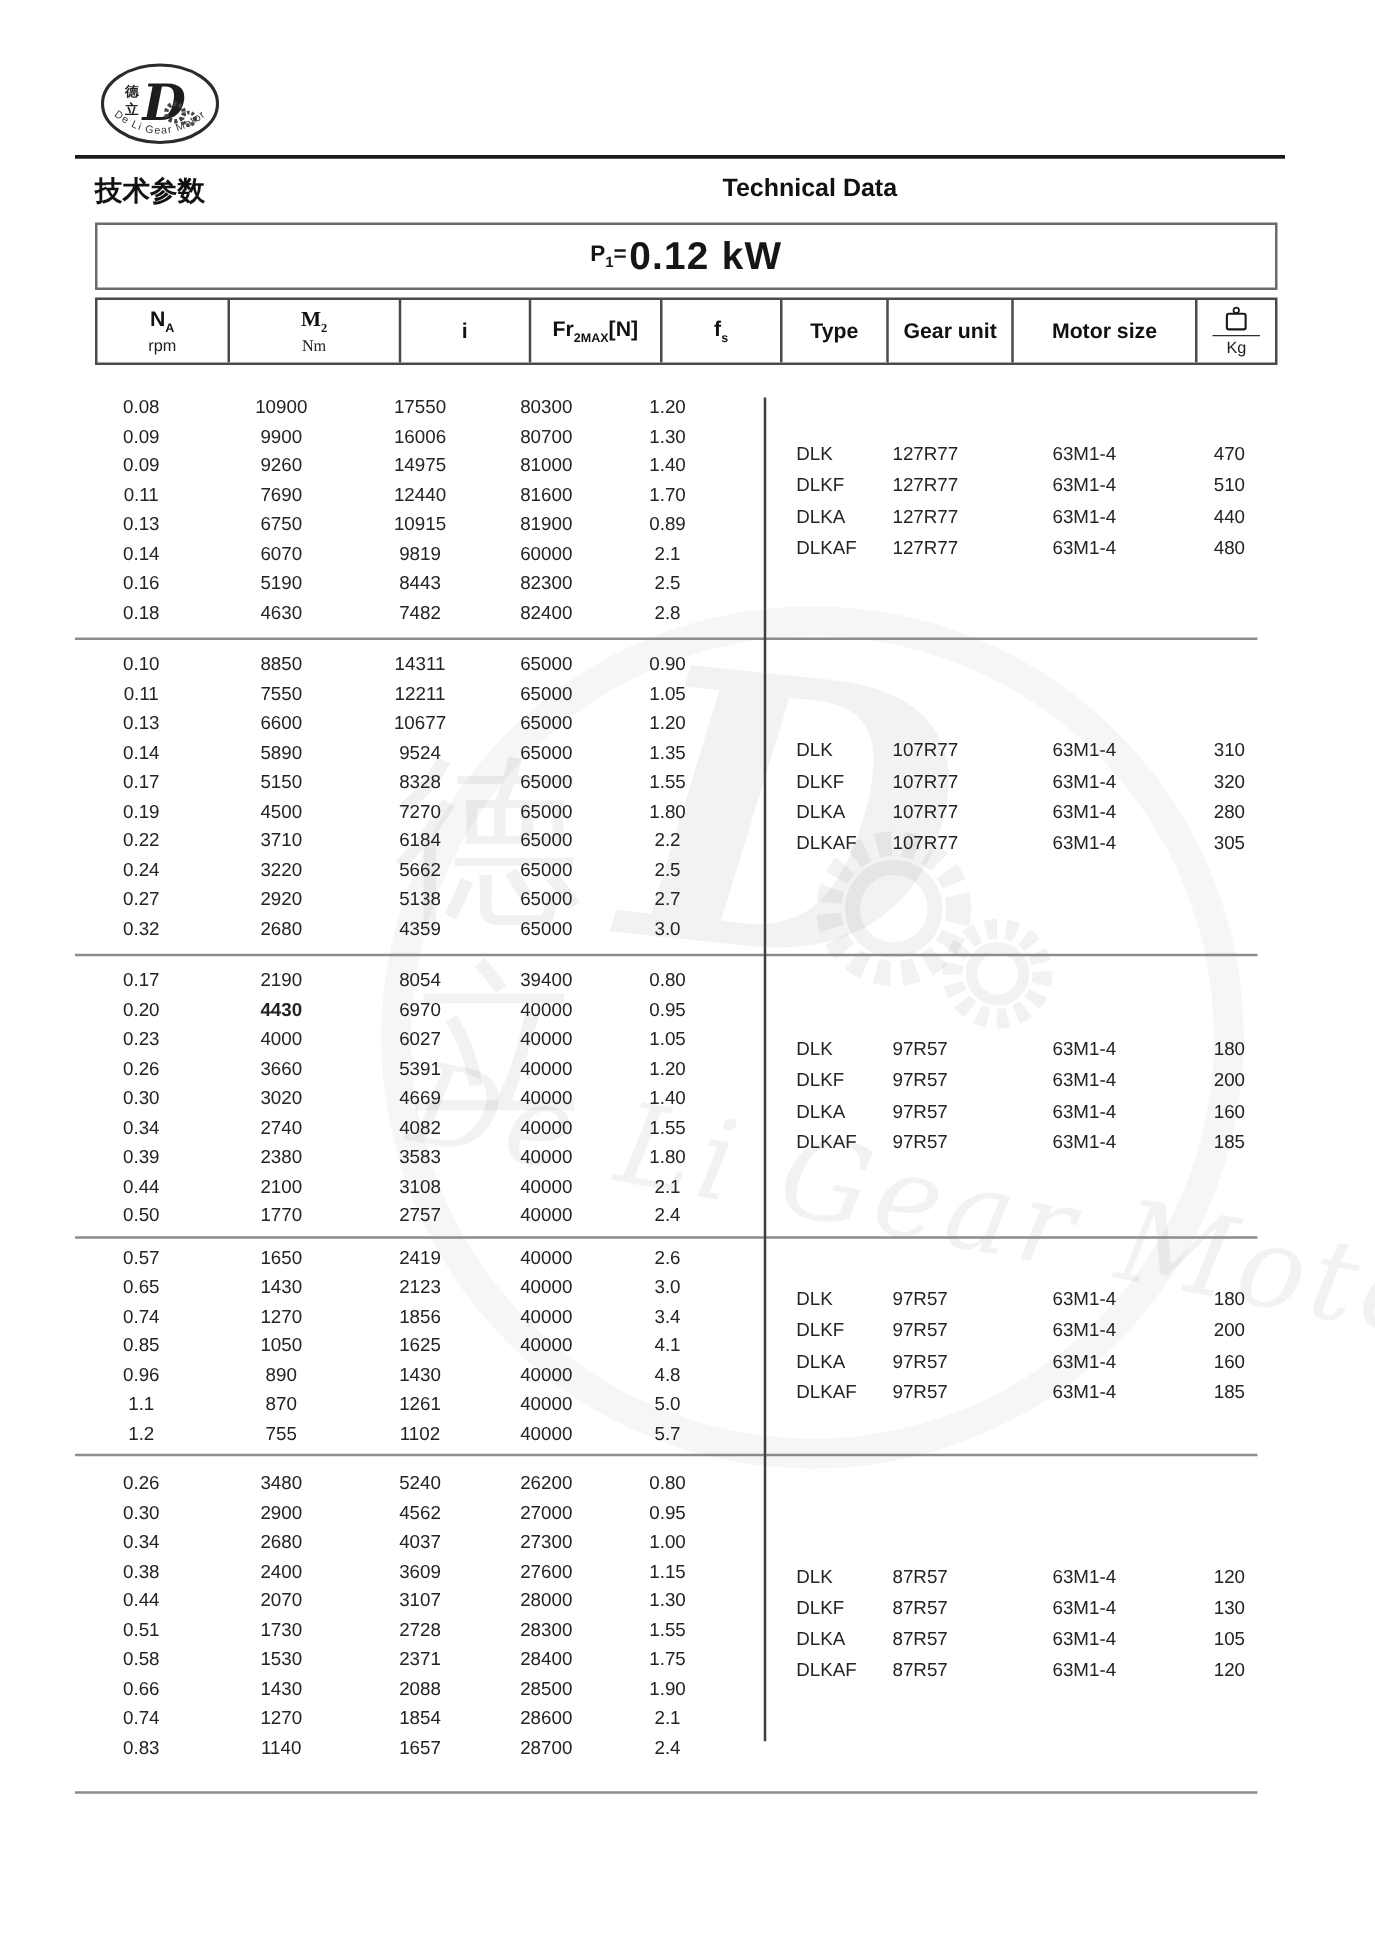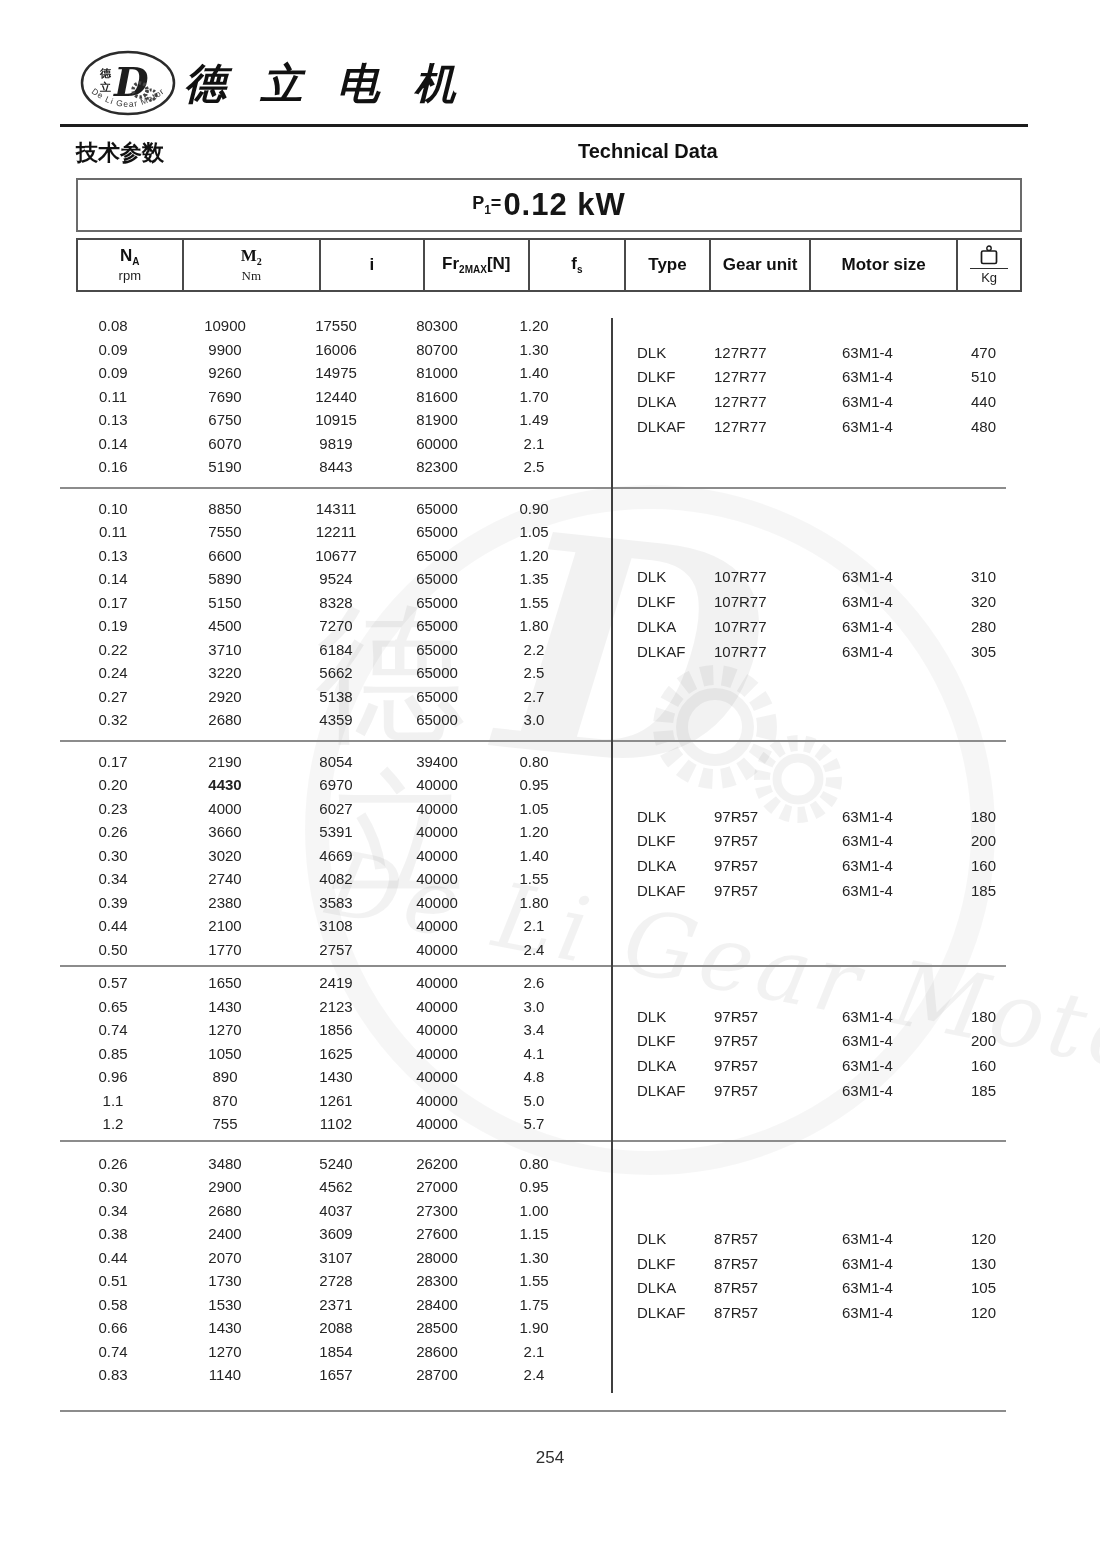--- a/index.html
+++ b/index.html
@@ -98,21 +98,20 @@
       <g stroke="#444" fill="none">
         <circle cx="64" cy="44" r="7" stroke-width="3.5" stroke-dasharray="2.5 2"></circle>
         <circle cx="75" cy="49" r="5" stroke-width="3" stroke-dasharray="2 1.6"></circle>
       </g>
       <path id="logoarc" d="M 10 42 Q 52 80 94 42" fill="none"></path>
       <text class="lg-curved">
         <textPath href="#logoarc" startOffset="7%">De Li Gear Motor</textPath>
       </text>
     </svg>
 
-    <div class="brand-cn">德 立 电 机</div>
     <div class="top-rule"></div>
     <div class="sec-cn">技术参数</div>
     <div class="sec-en">Technical Data</div>
 
     <div class="power-box">
       <span class="psm"><span>P</span><sub>1</sub><span>=</span></span>
       <span class="pbig">0.12 kW</span>
     </div>
 
     <div class="thead">
@@ -182,36 +181,43 @@
               <span class="dcell" style="width: 118px;">7690</span>
               <span class="dcell" style="width: 104px;">12440</span>
               <span class="dcell" style="width: 98px;">81600</span>
               <span class="dcell" style="width: 96px;">1.70</span>
             </div>
             <div class="drow">
               <span class="dcell" style="width: 106px;">0.13</span>
               <span class="dcell" style="width: 118px;">6750</span>
               <span class="dcell" style="width: 104px;">10915</span>
               <span class="dcell" style="width: 98px;">81900</span>
-              <span class="dcell" style="width: 96px;">1.49</span>
+              <span class="dcell" style="width: 96px;">0.89</span>
             </div>
             <div class="drow">
               <span class="dcell" style="width: 106px;">0.14</span>
               <span class="dcell" style="width: 118px;">6070</span>
               <span class="dcell" style="width: 104px;">9819</span>
               <span class="dcell" style="width: 98px;">60000</span>
               <span class="dcell" style="width: 96px;">2.1</span>
             </div>
             <div class="drow">
               <span class="dcell" style="width: 106px;">0.16</span>
               <span class="dcell" style="width: 118px;">5190</span>
               <span class="dcell" style="width: 104px;">8443</span>
               <span class="dcell" style="width: 98px;">82300</span>
               <span class="dcell" style="width: 96px;">2.5</span>
             </div>
+            <div class="drow">
+              <span class="dcell" style="width: 106px;">0.18</span>
+              <span class="dcell" style="width: 118px;">4630</span>
+              <span class="dcell" style="width: 104px;">7482</span>
+              <span class="dcell" style="width: 98px;">82400</span>
+              <span class="dcell" style="width: 96px;">2.8</span>
+            </div>
           </div>
           <div class="bright">
             <div class="vrow">
               <span class="vtype">DLK</span>
               <span class="vgear">127R77</span>
               <span class="vmotor">63M1-4</span>
               <span class="vweight">470</span>
             </div>
             <div class="vrow">
               <span class="vtype">DLKF</span>
@@ -600,15 +606,14 @@
             <div class="vrow">
               <span class="vtype">DLKAF</span>
               <span class="vgear">87R57</span>
               <span class="vmotor">63M1-4</span>
               <span class="vweight">120</span>
             </div>
           </div>
         </div>
       </div>
 
-    <div class="page-num">254</div>
   </div>
 </div>
 
 </body></html>

